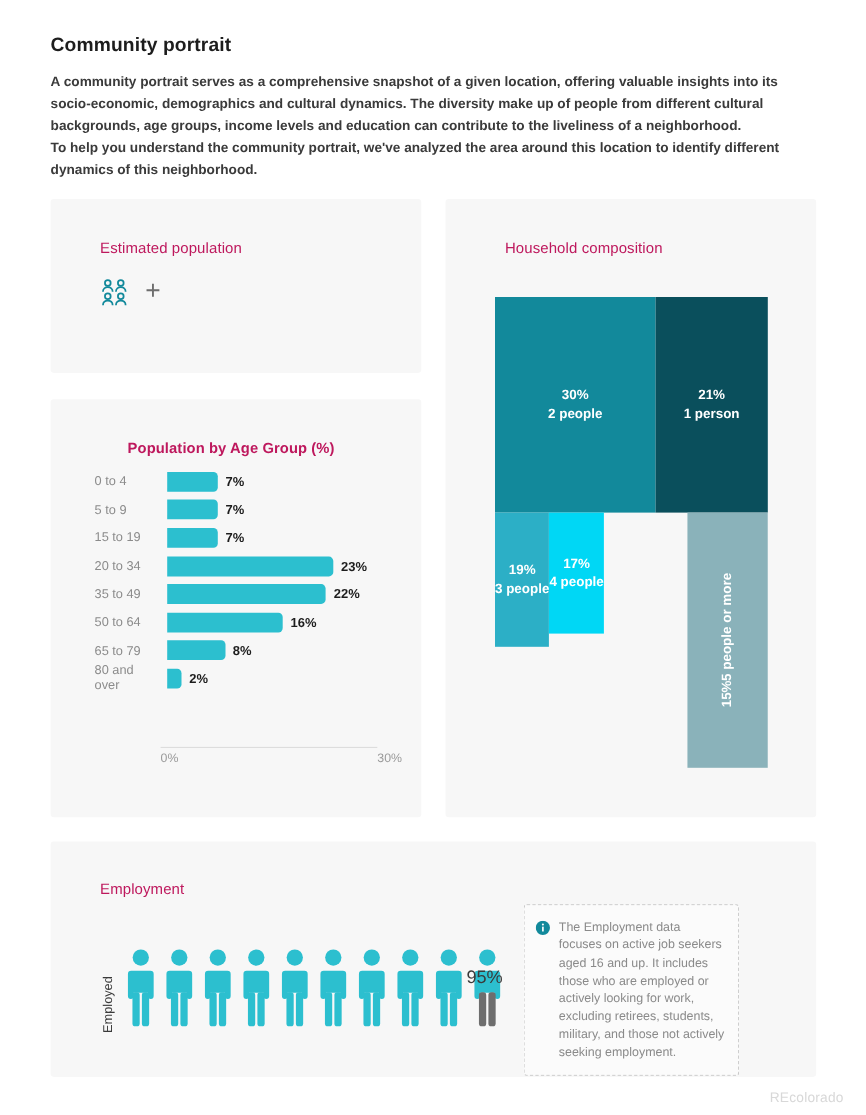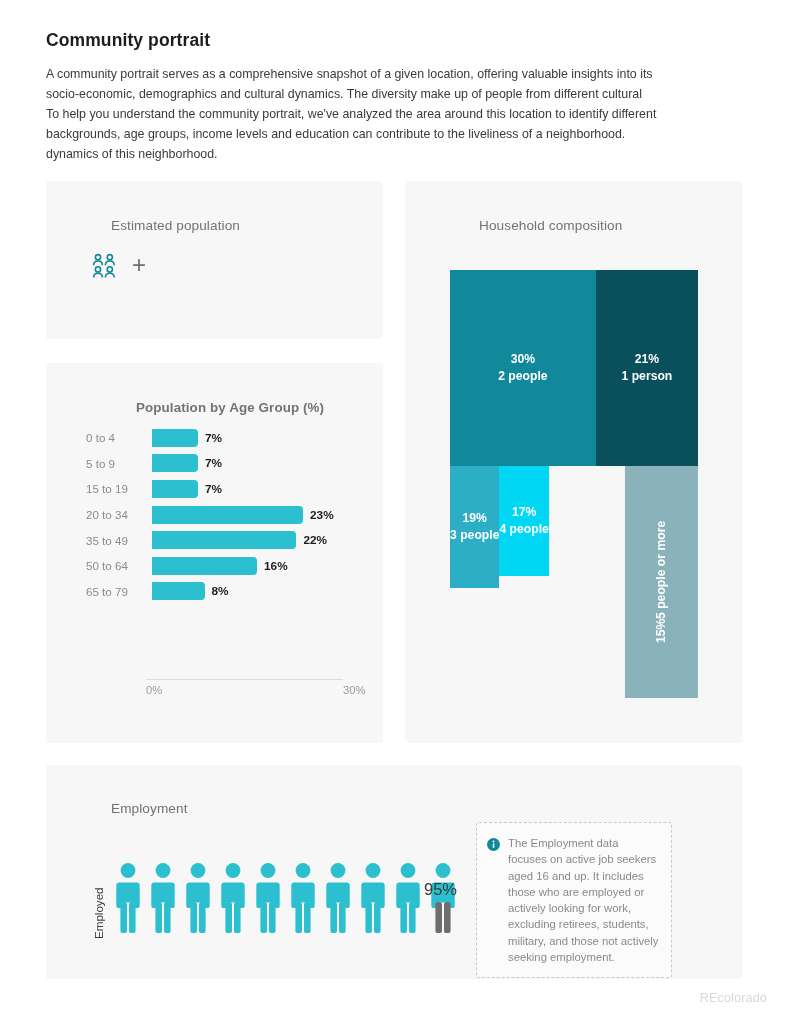--- a/index.html
+++ b/index.html
@@ -30,40 +30,39 @@
     color: #1d1d1d;
     letter-spacing: 0.1px;
     margin: 0 0 13px 0;
   }
   .intro-body {
     font-size: 12.4px;
     line-height: 20px;
     color: #3a3a3a;
     margin: 0;
   }
-  .intro-body span { display: block; }
+  .intro-body span { display: block; font-weight: bold; }
 
   
   .card {
     position: absolute;
     background: #f7f7f7;
     border-radius: 3px;
   }
   #card-population { left: 46px;  top: 181px; width: 337px; height: 158px; }
   #card-agegroup   { left: 46px;  top: 363px; width: 337px; height: 380px; }
   #card-household  { left: 405px; top: 181px; width: 337px; height: 562px; }
   #card-employment { left: 46px;  top: 765px; width: 696px; height: 214px; }
 
   .card-title {
     position: absolute;
     font-size: 13.6px;
-    color: #737373;
+    color: #be185d;
     font-weight: normal;
     letter-spacing: 0.1px;
-    margin-left: 20px;
   }
 
   
   #population-title { left: 45px; top: 37px; }
   .pop-row {
     position: absolute;
     left: 44px; top: 62px;
     display: flex;
     align-items: center;
   }
@@ -229,22 +228,22 @@
 </head>
 <body>
 
 <div class="page">
 
   <div class="intro">
     <h1 class="page-title">Community portrait</h1>
     <p class="intro-body">
       <span>A community portrait serves as a comprehensive snapshot of a given location, offering valuable insights into its</span>
       <span>socio-economic, demographics and cultural dynamics. The diversity make up of people from different cultural</span>
+      <span>backgrounds, age groups, income levels and education  can contribute to the liveliness of a neighborhood.</span>
       <span>To help you understand the community portrait, we've analyzed the area around this location to identify different</span>
-      <span>backgrounds, age groups, income levels and education  can contribute to the liveliness of a neighborhood.</span>
       <span>dynamics of this neighborhood.</span>
     </p>
   </div>
 
   <div class="card" id="card-population">
     <div class="card-title" id="population-title">Estimated population</div>
     <div class="pop-row">
       <span class="pop-icon">
         <svg width="28" height="28" viewBox="0 0 28 28" aria-hidden="true">
           <g fill="none" stroke="#12899b" stroke-width="1.6">
@@ -308,20 +307,27 @@
             <span class="bar-value">16%</span>
           </div>
         </div>
         <div class="bar-row">
           <div class="bar-label">65 to 79</div>
           <div class="bar-track">
             <div class="bar-fill" style="width: 52.5333px; background: rgb(44, 191, 207);"></div>
             <span class="bar-value">8%</span>
           </div>
         </div>
+        <div class="bar-row">
+          <div class="bar-label two-line">80 and over</div>
+          <div class="bar-track">
+            <div class="bar-fill" style="width: 13.1333px; background: rgb(44, 191, 207);"></div>
+            <span class="bar-value">2%</span>
+          </div>
+        </div>
       </div>
     <div class="axis-line"></div>
     <div class="axis-ticks" id="age-axis-ticks">
         <span class="axis-tick" style="left: 0px;">0%</span>
         <span class="axis-tick" style="left: 197px;">30%</span>
       </div>
   </div>
 
   <div class="card" id="card-household">
     <div class="card-title" id="household-title">Household composition</div>

